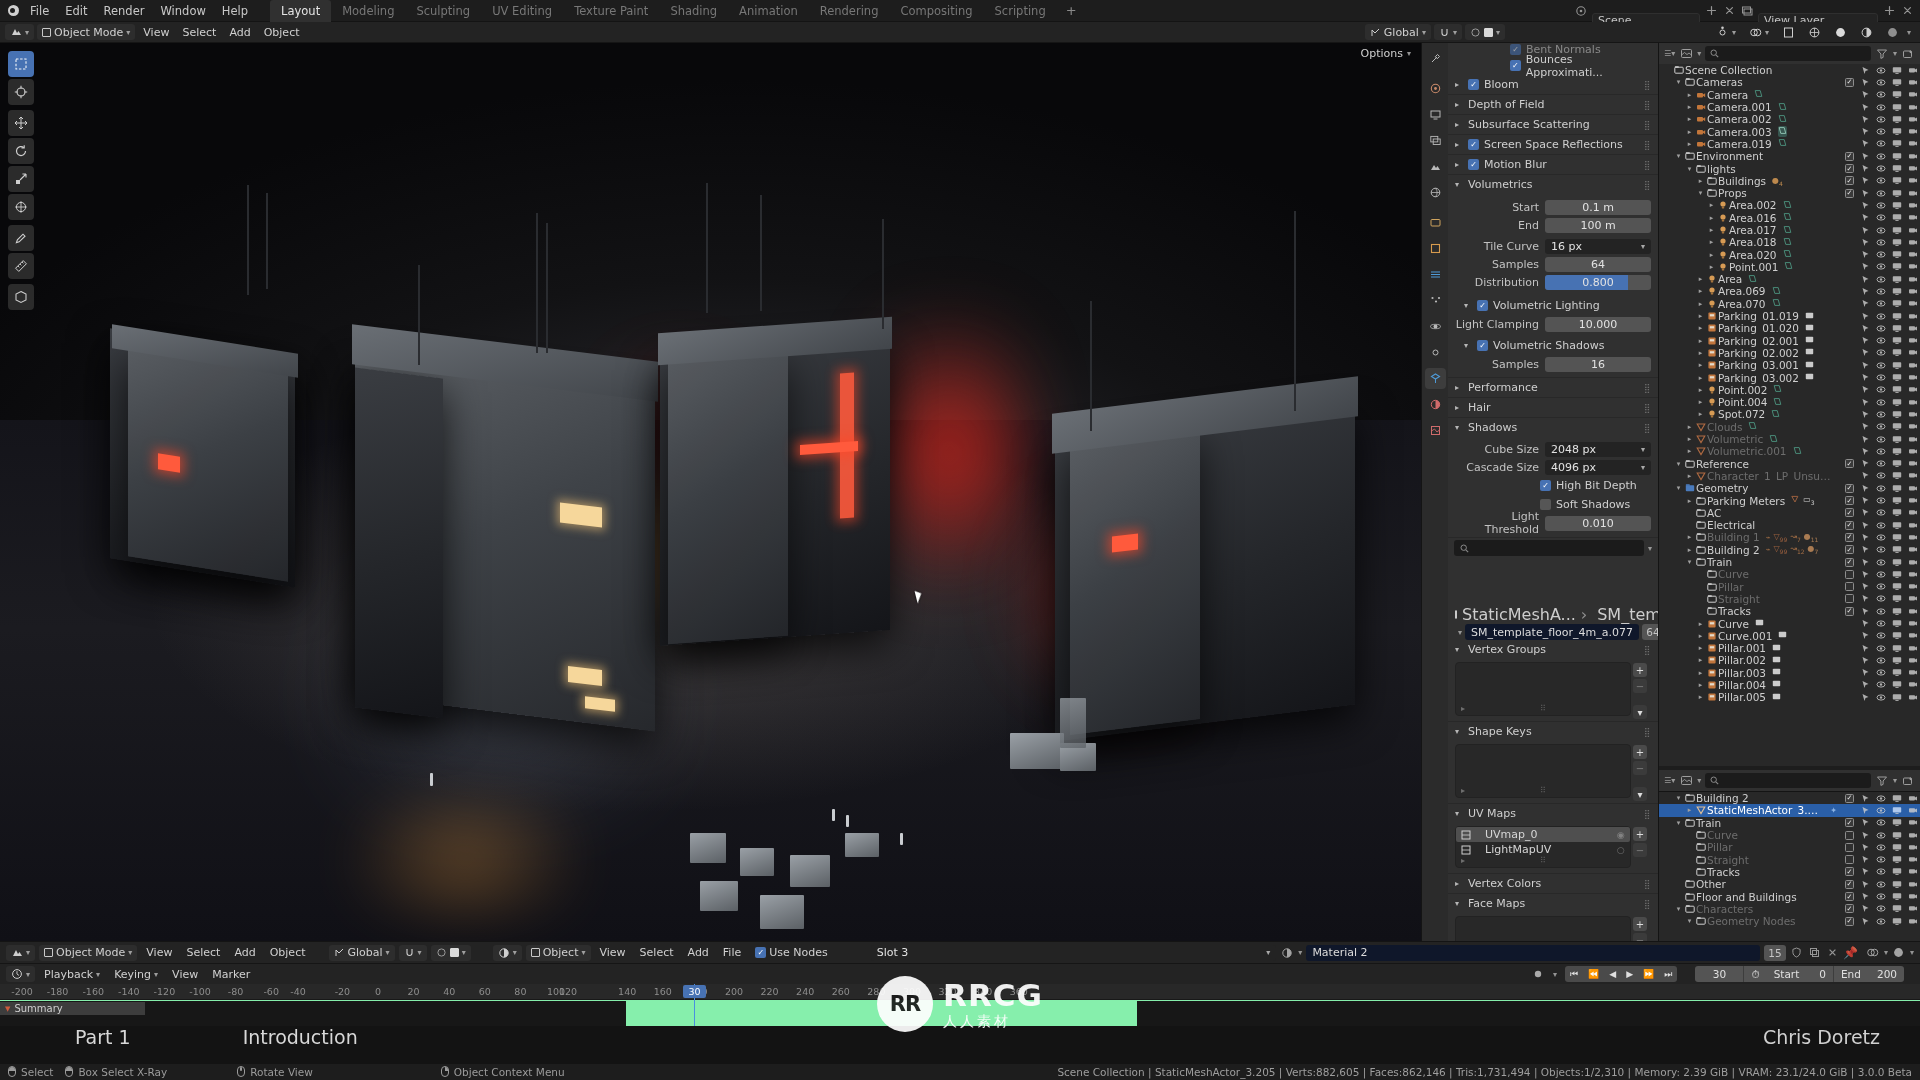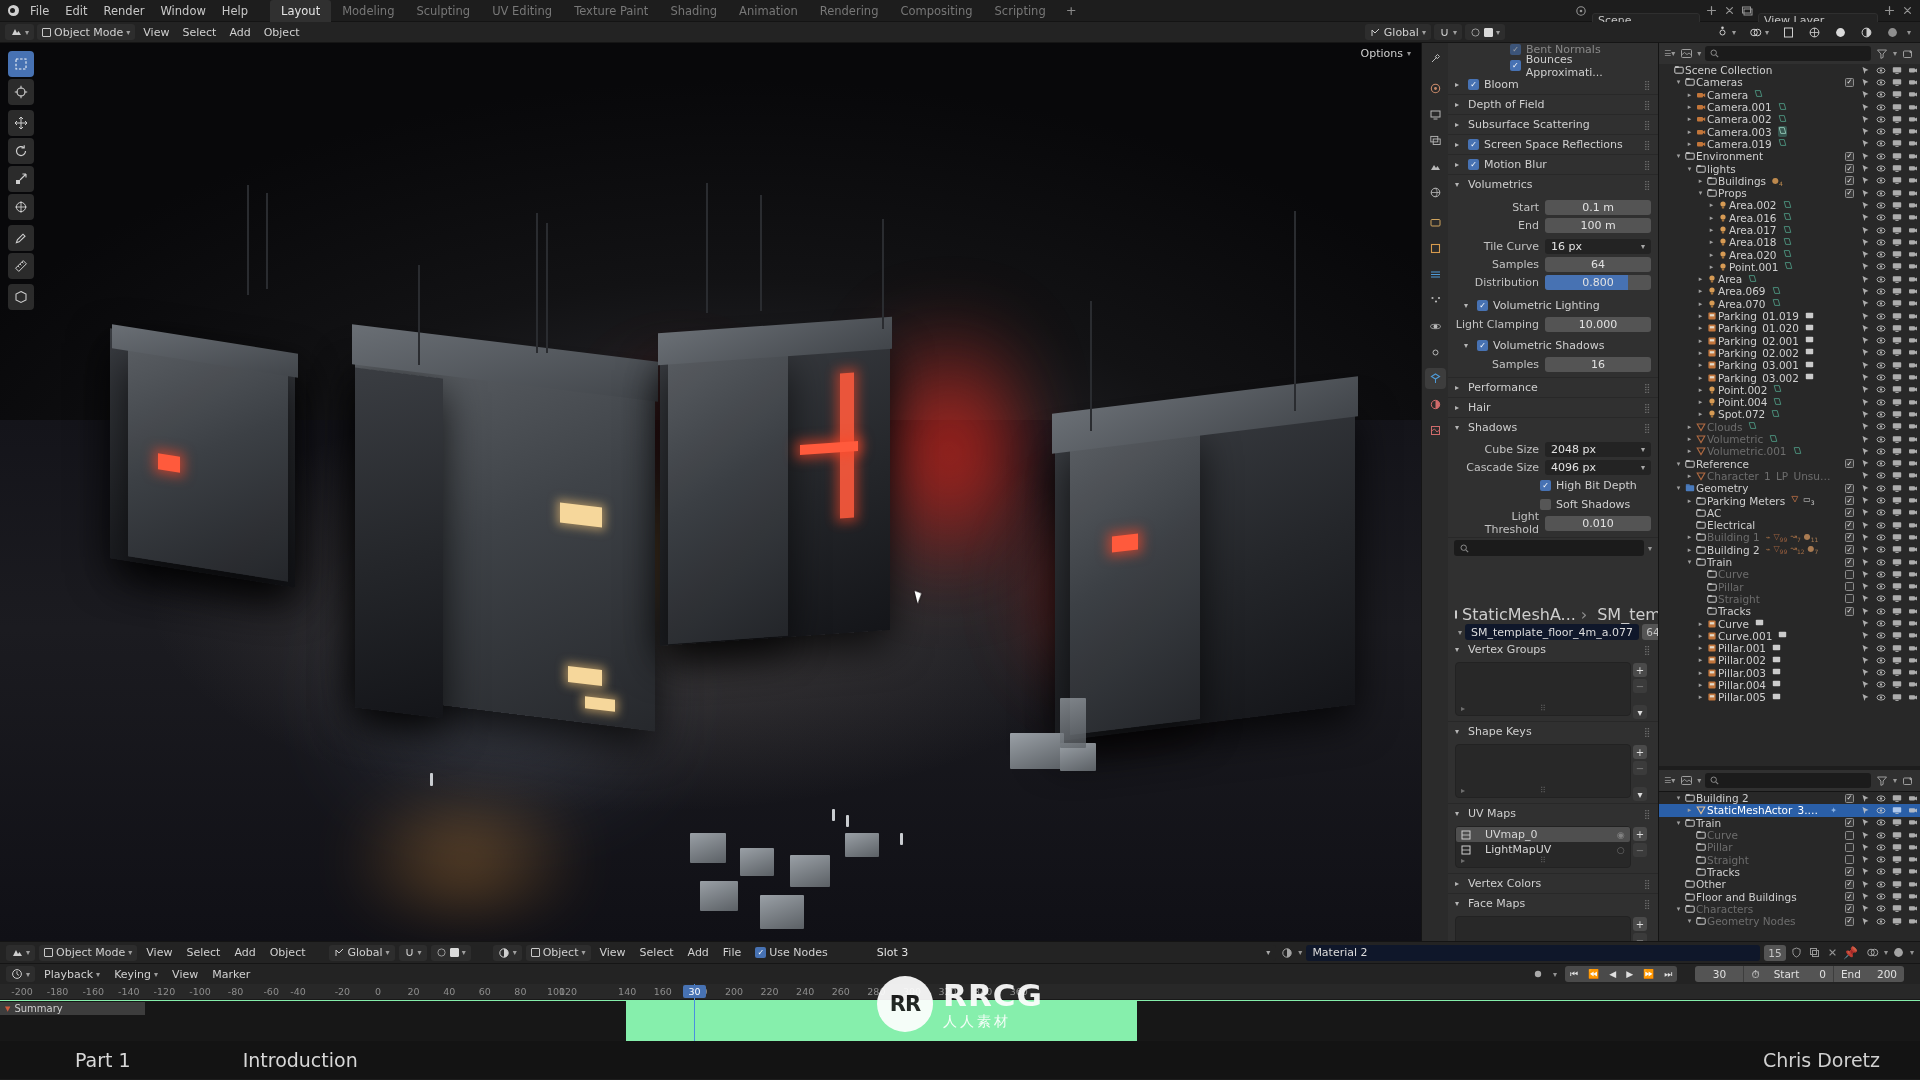--- a/index.html
+++ b/index.html
@@ -150,21 +150,21 @@
   .sb-right{margin-left:auto;display:flex;align-items:center;gap:0;font-size:10.5px;color:#9e9e9e;}
 
   
   .wm{position:absolute;left:50%;transform:translateX(-50%);bottom:48px;display:flex;align-items:center;gap:10px;z-index:30;opacity:.92;}
   .wm-circle{width:56px;height:56px;border-radius:50%;background:#ffffff;display:flex;align-items:center;justify-content:center;font-size:21px;font-weight:bold;color:#1a1a1a;letter-spacing:-1px;}
   .wm-txt{display:flex;flex-direction:column;line-height:1;}
   .wm-main{font-size:31px;font-weight:bold;color:#ffffff;letter-spacing:1px;}
   .wm-sub{font-size:14px;color:#ffffff;margin-top:3px;letter-spacing:3px;}
 
   
-  .lower-third{position:absolute;left:0;bottom:1px;width:100%;height:38px;background:#131313;display:flex;align-items:center;z-index:25;}
+  .lower-third{position:absolute;left:0;bottom:16px;width:100%;height:38px;background:#131313;display:flex;align-items:flex-start;z-index:25;}
   .lt-part{margin-left:75px;font-size:19px;color:#d8d8d8;}
   .lt-title{margin-left:112px;font-size:19px;color:#d8d8d8;}
   .lt-author{margin-left:auto;margin-right:40px;font-size:19px;color:#d0d0d0;}
 </style>
 </head>
 <body>
 
 <div class="app">
 
 

